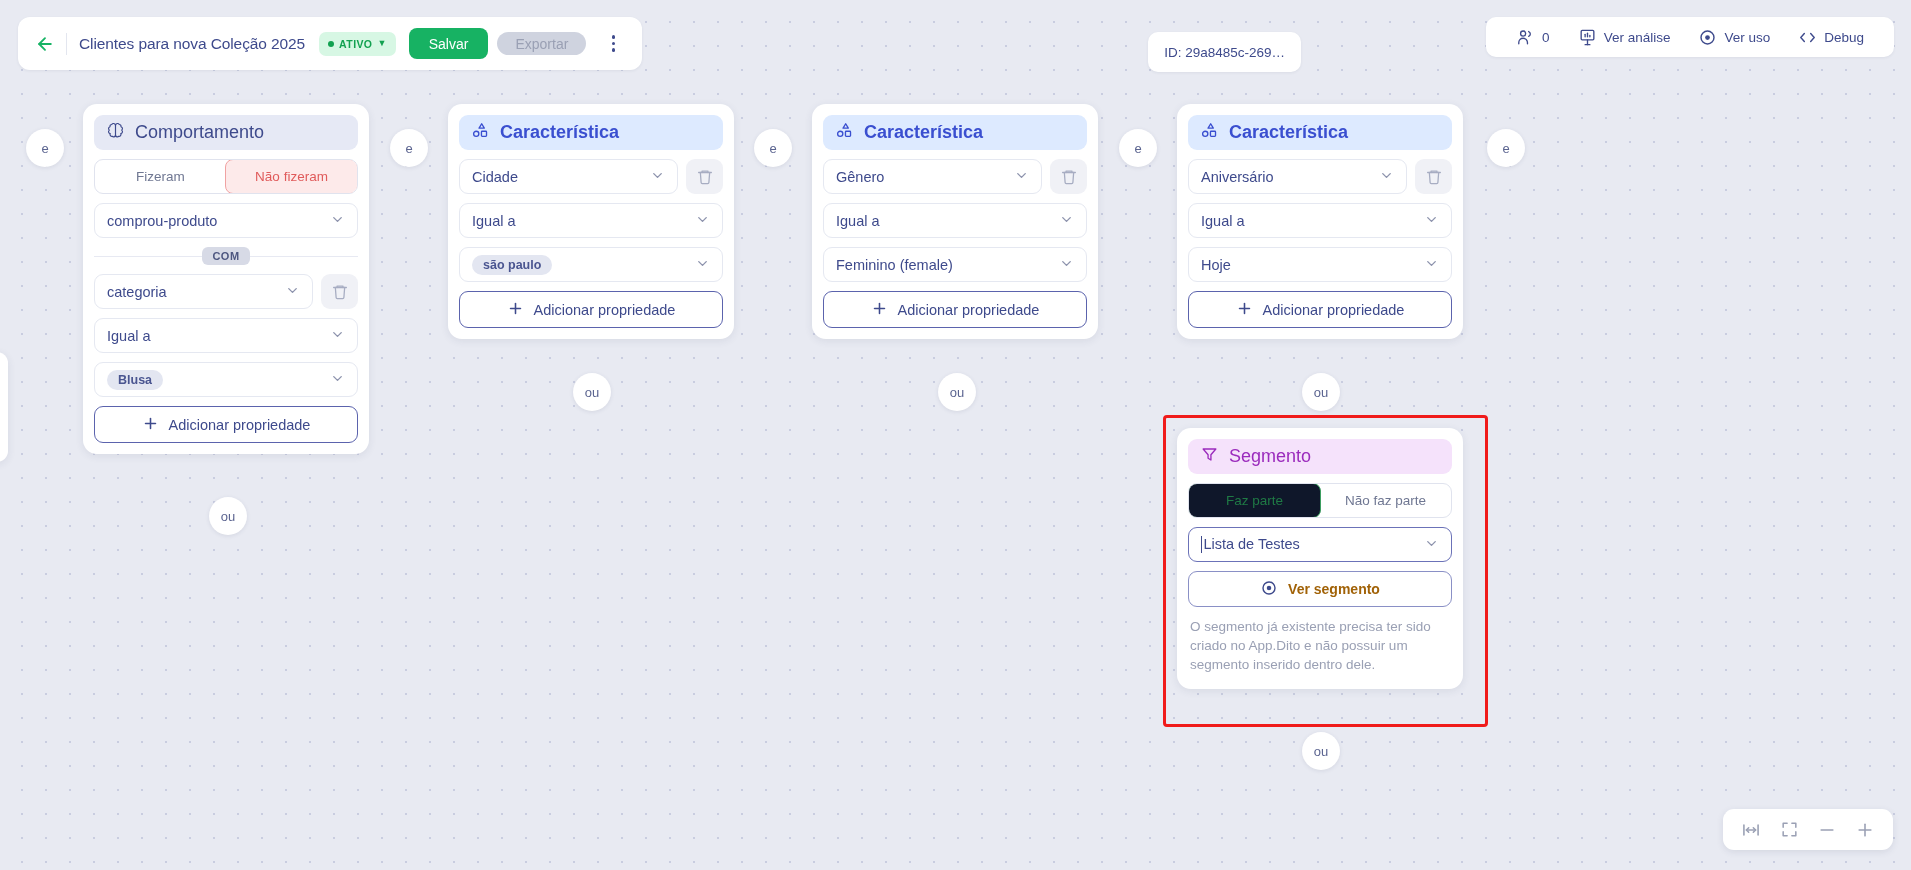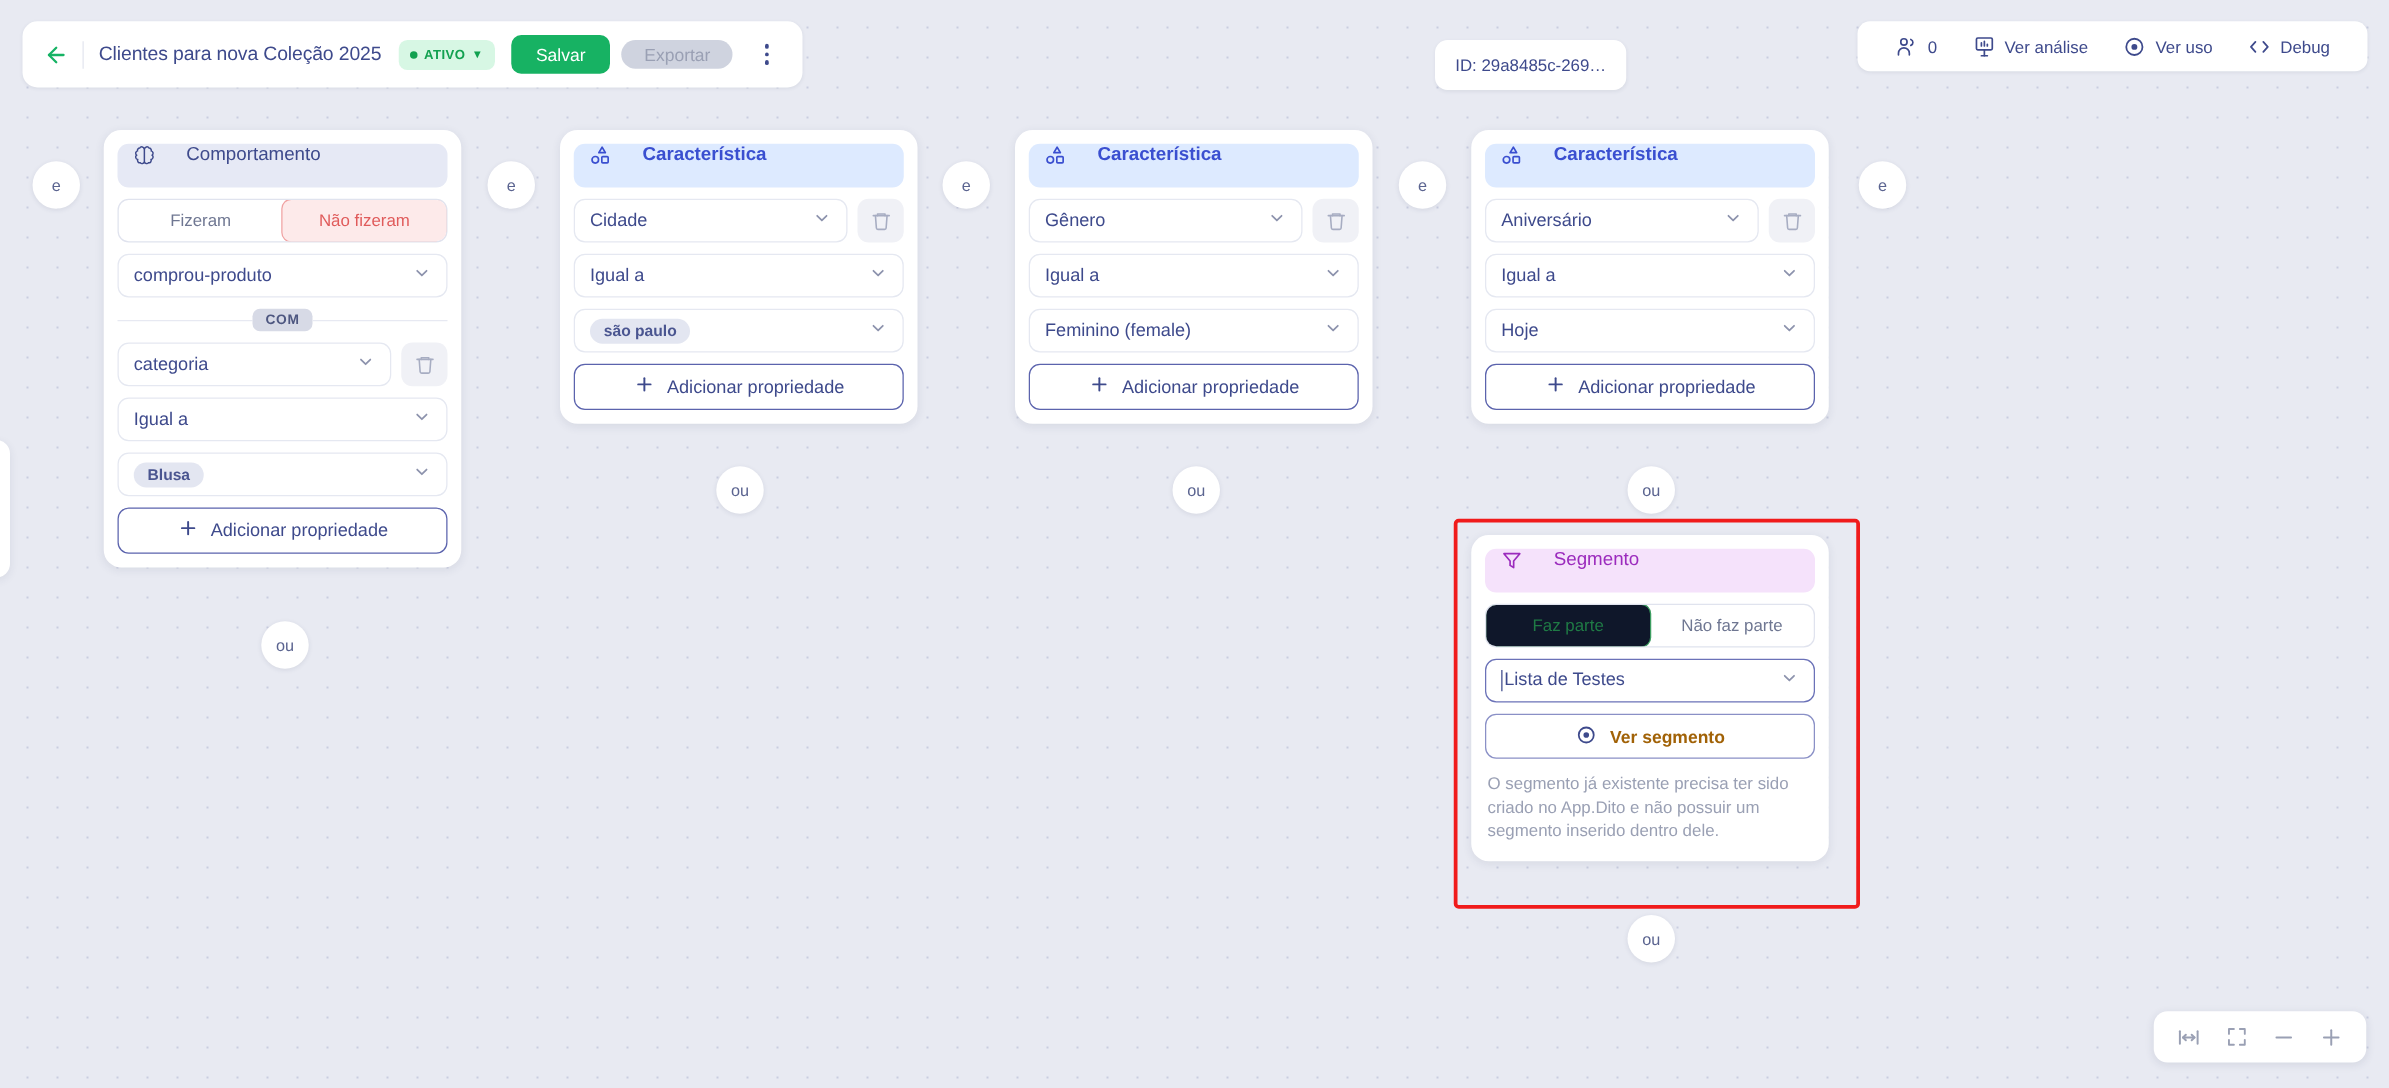--- a/index.html
+++ b/index.html
@@ -88,23 +88,23 @@
 
   
   .card {
     position: absolute; background: #ffffff; border-radius: 14px;
     padding: 11px; width: 286px;
     box-shadow: 0 2px 8px rgba(40,50,90,0.09);
     z-index: 5;
   }
   .card-head {
     border-radius: 9px; height: 35px;
-    display: flex; gap: 24px;
+    display: flex; align-items: center; gap: 10px;
     padding: 0 12px; margin-bottom: 9px;
-    font-size: 15px;
+    font-size: 18px;
   }
   .head-behavior { background: #e6e9f5; color: #3e4a8c; }
   .head-feature  { background: #ddeaff; color: #3a4fd0; font-weight: bold; }
   .head-segment  { background: #f5e2fb; color: #9b2bbd; }
 
   .seg-toggle {
     display: flex; height: 35px; border: 1px solid #e0e3ee; border-radius: 9px;
     overflow: hidden; margin-bottom: 9px; background: #fff;
   }
   .seg-toggle > div {

